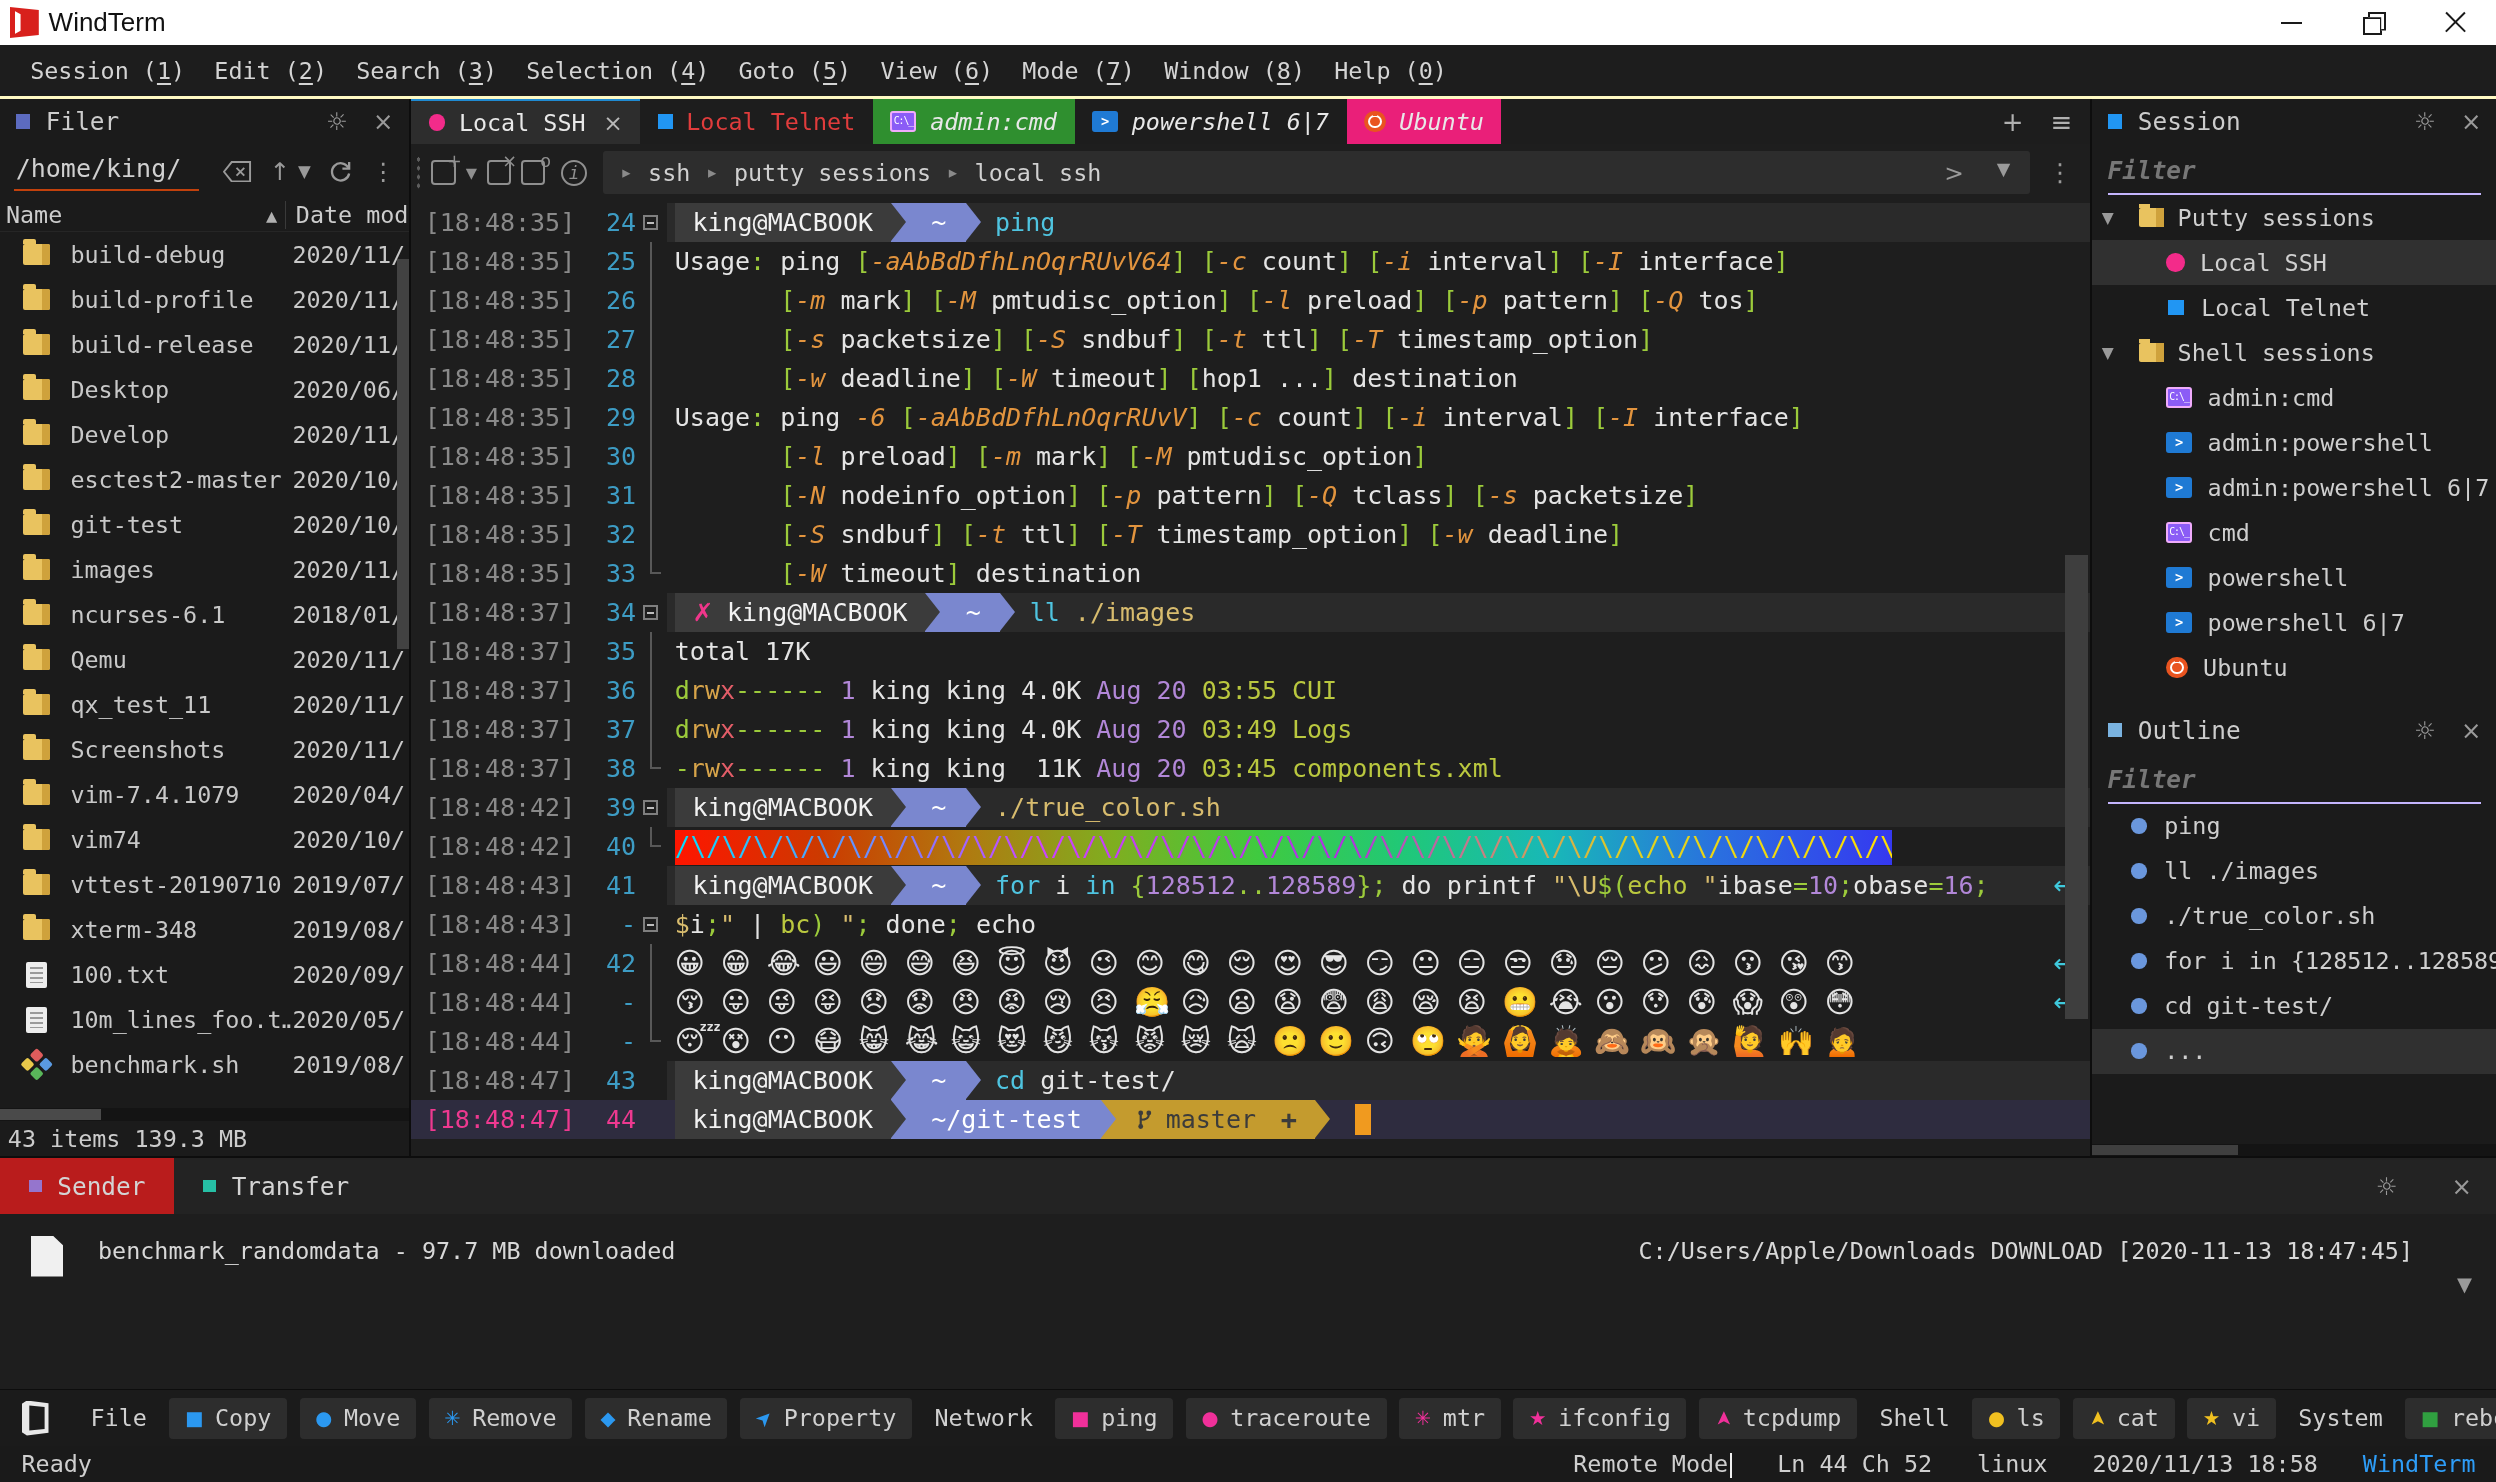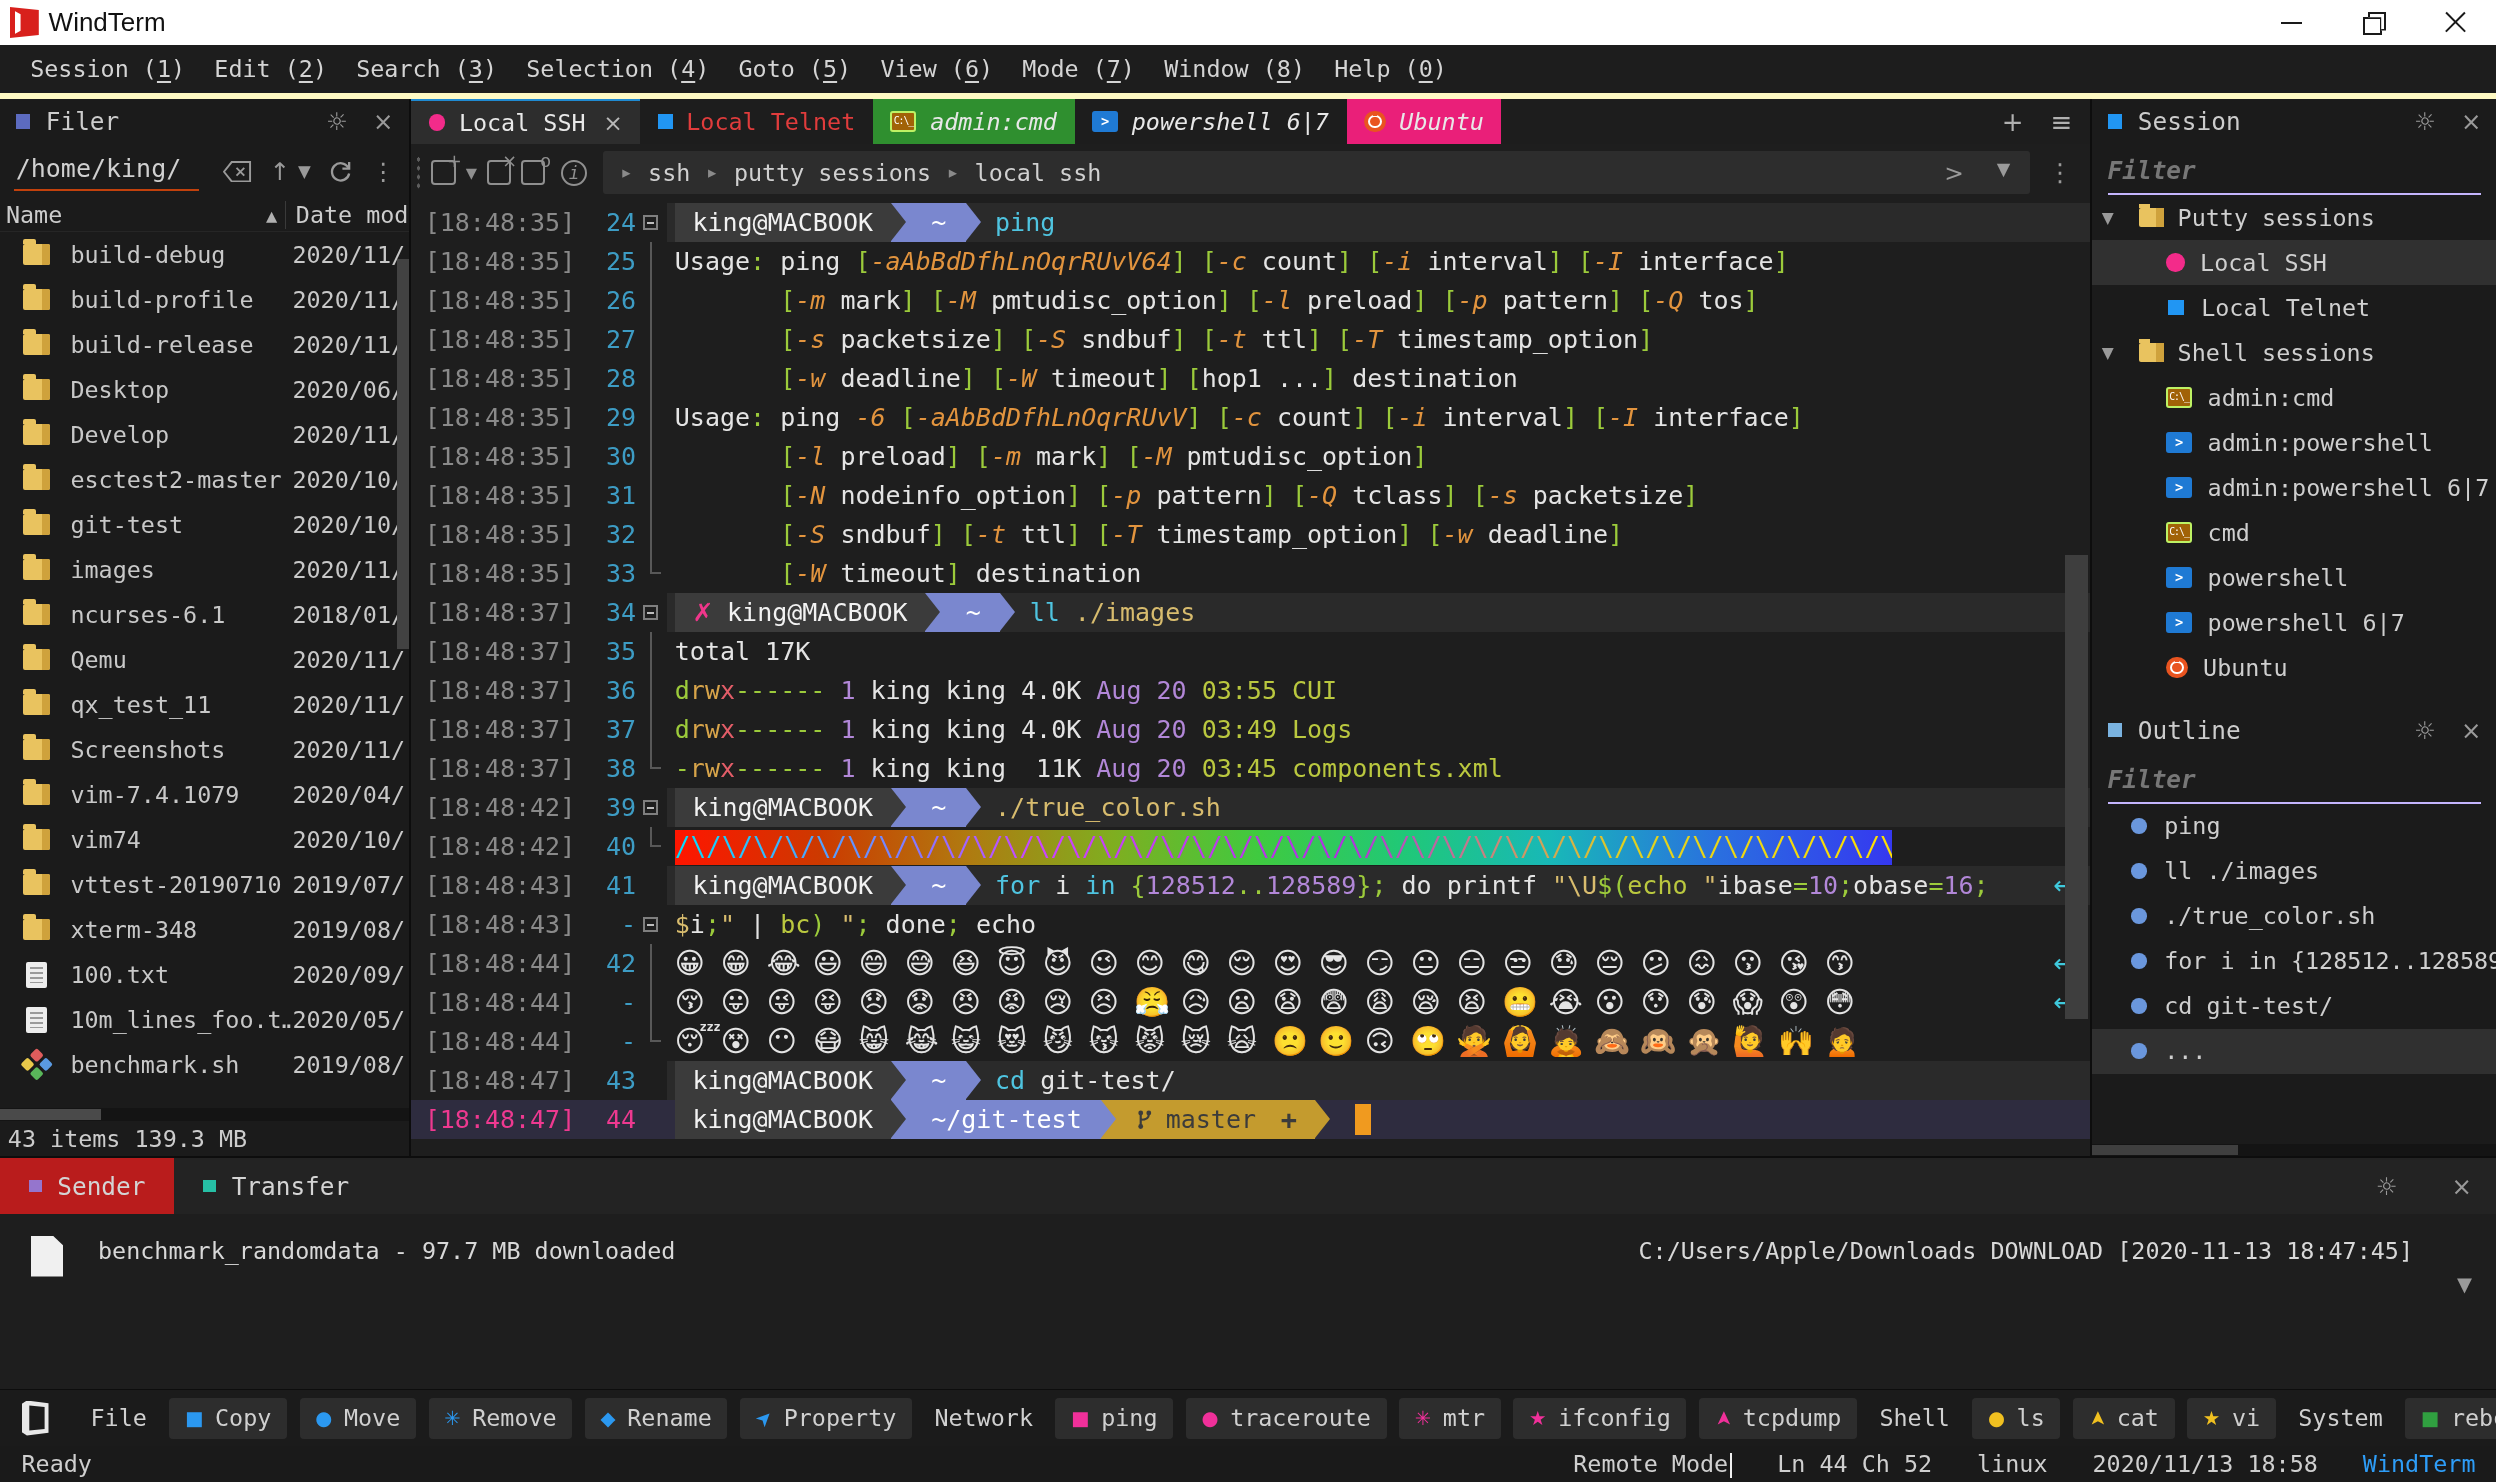--- a/index.html
+++ b/index.html
@@ -17,21 +17,21 @@
   .win-btns { margin-left:auto; display:flex; align-items:center; gap:57px; padding-right:29px; }
   .wb { width:25px; height:25px; position:relative; cursor:default; }
   .wb-min::after { content:""; position:absolute; left:2px; right:2px; top:11.7px; height:2px; background:#1a1a1a; }
   .wb-restore::before { content:""; position:absolute; left:2px; top:6.8px; width:14.6px; height:14.6px; border:2px solid #1a1a1a; }
   .wb-restore::after { content:""; position:absolute; left:6.8px; top:2px; width:14.6px; height:14.6px; border:2px solid #1a1a1a; background:#fff; clip-path:polygon(0 0,100% 0,100% 100%,72% 100%,72% 28%,0 28%); }
   .wb-close::before,.wb-close::after { content:""; position:absolute; left:-1px; top:10.7px; width:27px; height:2.3px; background:#1a1a1a; }
   .wb-close::before { transform:rotate(45deg);} .wb-close::after { transform:rotate(-45deg);}
 
   
   .menubar { height:54px; background:#1d1d1d; display:flex; align-items:center; padding-left:15.6px;
-    color:#d4d4d4; font-size:23.4px; flex:none; border-bottom:6px solid #fef9c3; }
+    color:#d4d4d4; font-size:23.4px; flex:none; border-bottom:3px solid #fef9c3; }
   .menu-item { padding:0 14.6px; height:100%; display:flex; align-items:center; cursor:default; }
   .menu-item u { text-decoration:underline; text-underline-offset:3.9px; }
 
   
   .main { flex:1; display:flex; min-height:0; }
 
   
   .filer { width:411px; flex:none; background:#1b1b1b; border-right:2px solid #0d0d0d; display:flex; flex-direction:column; position:relative; }
   .phead { height:45px; display:flex; align-items:center; padding:0 15.6px; color:#cccccc; font-size:24.4px; flex:none; }
   .phead .sq { width:14.6px; height:14.6px; margin-right:15.6px; flex:none; }
@@ -65,21 +65,21 @@
 
   
   .termcol { flex:1; min-width:0; display:flex; flex-direction:column; background:#1e1e1e; position:relative; }
   .tabrow { height:45px; background:#1d1d1d; display:flex; align-items:stretch; flex:none; }
   .tab { display:flex; align-items:center; padding:0 17.6px; font-size:23.4px; color:#e8e8e8; gap:13.7px; cursor:default; white-space:nowrap; }
   .tab.active { background:#2d2d2d; border-top:2.9px solid #1f8ad2; }
   .tab .dot { width:16.6px; height:16.6px; border-radius:50%; }
   .tab .sqi { width:14.6px; height:14.6px; }
   .tab .close { color:#b8b8b8; font-family:"DejaVu Sans", sans-serif; margin-left:3.9px; }
   .tab.italic span.lbl { font-style:italic; }
-  .ic-cmd { width:26px; height:20.5px; background:#a16207; border:2px solid #bef264; border-radius:2.9px;
+  .ic-cmd { width:26px; height:20.5px; background:#8b5cf6; border:2px solid #f0abfc; border-radius:2.9px;
     color:#fff; font-size:9.8px; line-height:16.6px; text-align:center; letter-spacing:-1px; flex:none; }
   .ic-ps { width:26px; height:20.5px; background:#1f7ad4; border-radius:2.9px; color:#fff; font-size:13.7px; font-weight:bold;
     line-height:20.5px; text-align:center; flex:none; }
   .ic-ubuntu { width:21.5px; height:21.5px; border-radius:50%; background:#e95420; position:relative; flex:none; }
   .ic-ubuntu::after { content:""; position:absolute; inset:3.9px; border:2.4px solid #fff; border-radius:50%; }
   .ic-ubuntu::before { content:""; position:absolute; left:8.8px; top:1px; width:3.9px; height:3.9px; background:#e95420; z-index:1; }
   .tabrow-right { margin-left:auto; display:flex; align-items:center; gap:27px; padding-right:17.6px; color:#b0b0b0; }
   .tabrow-right .g { font-family:"DejaVu Sans", sans-serif; font-size:26px; cursor:default; }
 
   .bcrow { height:57px; display:flex; align-items:center; padding:5.9px 9.8px 5.9px 3.9px; gap:9.8px; flex:none; }

